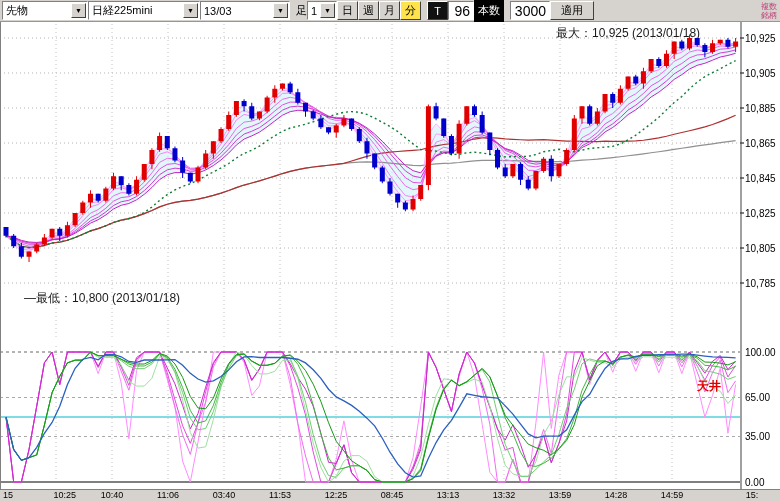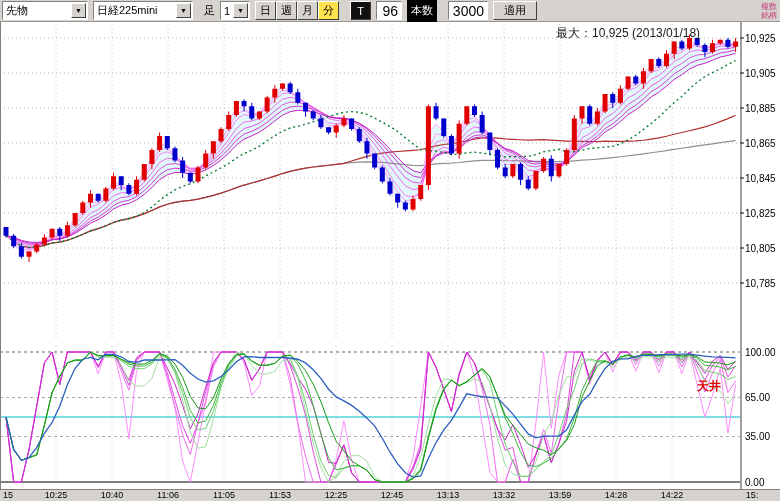--- a/index.html
+++ b/index.html
@@ -1,21 +1,21 @@
 <!DOCTYPE html>
 <html><head>
 <meta charset="utf-8">
 <style>
   * { margin:0; padding:0; box-sizing:border-box; }
   html,body { width:780px; height:501px; overflow:hidden; }
   body { font-family:"Liberation Sans", sans-serif; background:#d6d3ce; }
   .window { width:780px; height:501px; display:flex; flex-direction:column; }
 
   
-  .toolbar { height:22px; flex:none; display:flex; align-items:center; gap:5px;
+  .toolbar { height:22px; flex:none; display:flex; align-items:center; 
              padding:0 2px; background:#d6d3ce; border-bottom:1px solid #9a968f; }
   .combo { display:flex; align-items:center; justify-content:space-between; height:19px;
            background:#fff; border:1px solid; border-color:#808080 #fff #fff #808080; }
   .combo-text { font-size:11px; padding-left:3px; white-space:nowrap; color:#000; }
   .combo-arrow { width:15px; height:15px; margin:1px; background:#d6d3ce; flex:none;
                  border:1px solid; border-color:#fff #404040 #404040 #fff;
                  font-size:7px; line-height:13px; text-align:center; color:#000; }
   .tb-label { font-size:11px; color:#000; margin-left:6px; }
   .tbtn { height:19px; min-width:21px; background:#d6d3ce; color:#000;
           border:1px solid; border-color:#fff #404040 #404040 #fff;
@@ -46,22 +46,26 @@
 </head>
 <body>
 
 <div class="window">
 
   <div class="toolbar">
     <div class="combo" style="width:86px">
       <span class="combo-text">先物</span>
       <span class="combo-arrow">▼</span>
     </div>
-    <div class="combo" style="width:100px">
+    <div class="combo" style="width:112px">
       <span class="combo-text">日経225mini</span>
+      <span class="combo-arrow">▼</span>
+    </div>
+    <div class="combo" style="width:90px">
+      <span class="combo-text">13/03</span>
       <span class="combo-arrow">▼</span>
     </div>
 
     <span class="tb-label">足</span>
 
     <div class="combo" style="width:30px">
       <span class="combo-text">1</span>
       <span class="combo-arrow">▼</span>
     </div>
 
@@ -353,34 +357,35 @@
         <polyline points="6,395 13.68,460 21.36,460 29.04,427.5 36.72,384.16666666666663 44.4,340.83333333333337 52.08,330 59.76,362.5 67.44,330 75.12,330 82.8,330 90.47999999999999,330 98.16,345.75757575757575 105.84,330 113.52,330 121.19999999999999,349.11764705882354 128.88,368.2352941176471 136.56,339.2857142857143 144.24,330 151.92,330 159.6,330 167.28,354.5945945945946 174.95999999999998,385.1515151515151 182.64,412.72727272727275 190.32,432.42424242424244 198,400.9090909090909 205.68,380 213.35999999999999,345 221.04,330 228.72,330 236.39999999999998,330 244.07999999999998,338.47826086956525 251.76,358.2608695652174 259.44,346.95652173913044 267.12,330 274.8,330 282.48,330 290.15999999999997,355 297.84,401.5 305.52,434 313.2,460 320.88,460 328.56,460 336.24,441.42857142857144 343.91999999999996,422.8571428571429 351.59999999999997,450.7142857142857 359.28,460 366.96,460 374.64,460 382.32,460 390,460 397.68,460 405.36,460 413.03999999999996,445 420.71999999999997,420.4347826086956 428.4,330 436.08,345.4237288135593 443.76,367.45762711864404 451.44,389.49152542372883 459.12,352.03389830508473 466.79999999999995,330 474.47999999999996,341.01694915254234 482.15999999999997,366.79245283018867 489.84,402.22222222222223 497.52,460 505.2,460 512.88,437.25 520.56,460 528.24,460 535.92,432.3404255319149 543.6,407.3809523809524 551.28,431.5625 558.96,377.27272727272725 566.64,330 574.3199999999999,330 582,330 589.68,357.6595744680851 597.36,338.29787234042556 605.04,330 612.72,343.82978723404256 620.4,330 628.0799999999999,330 635.76,342.38095238095235 643.4399999999999,330 651.12,330 658.8,344.05405405405406 666.48,330 674.16,330 681.8399999999999,344.8571428571429 689.52,330 697.1999999999999,350 704.88,370 712.56,350.5263157894737 720.24,338.125 727.92,370.625 735.6,358.88888888888886" fill="none" stroke="#f26bf2" stroke-width="1"></polyline>
         <polyline points="6,395 13.68,460 21.36,460 29.04,427.5 36.72,384.16666666666663 44.4,340.83333333333337 52.08,330 59.76,362.5 67.44,330 75.12,330 82.8,330 90.47999999999999,330 98.16,344.44444444444446 105.84,330 113.52,330 121.19999999999999,345.1162790697674 128.88,363.3333333333333 136.56,337.42857142857144 144.24,330 151.92,330 159.6,330 167.28,350.6818181818182 174.95999999999998,377.89473684210526 182.64,403.7837837837838 190.32,421.35135135135135 198,400.9090909090909 205.68,369.3939393939394 213.35999999999999,341.8181818181818 221.04,330 228.72,330 236.39999999999998,330 244.07999999999998,338.47826086956525 251.76,358.2608695652174 259.44,346.95652173913044 267.12,330 274.8,330 282.48,330 290.15999999999997,343.54166666666663 297.84,365.75 305.52,393.030303030303 313.2,430 320.88,460 328.56,460 336.24,441.42857142857144 343.91999999999996,422.8571428571429 351.59999999999997,450.7142857142857 359.28,460 366.96,460 374.64,460 382.32,460 390,460 397.68,460 405.36,460 413.03999999999996,445 420.71999999999997,425 428.4,330 436.08,345.4237288135593 443.76,367.45762711864404 451.44,389.49152542372883 459.12,352.03389830508473 466.79999999999995,330 474.47999999999996,341.01694915254234 482.15999999999997,363.0508474576271 489.84,385.08474576271186 497.52,407.1186440677966 505.2,428.1132075471698 512.88,425.3333333333333 520.56,460 528.24,460 535.92,432.3404255319149 543.6,412.97872340425533 551.28,440.63829787234044 558.96,421.27659574468083 566.64,391.9047619047619 574.3199999999999,330 582,330 589.68,357.6595744680851 597.36,338.29787234042556 605.04,330 612.72,342.037037037037 620.4,330 628.0799999999999,330 635.76,339.1228070175439 643.4399999999999,330 651.12,330 658.8,340 666.48,330 674.16,330 681.8399999999999,341.06382978723406 689.52,330 697.1999999999999,344.05405405405406 704.88,358.1081081081081 712.56,343.44827586206895 720.24,335 727.92,355 735.6,343.6842105263158" fill="none" stroke="#e04ae0" stroke-width="1"></polyline>
         <polyline points="6,395 13.68,460 21.36,460 29.04,427.5 36.72,384.16666666666663 44.4,340.83333333333337 52.08,330 59.76,362.5 67.44,330 75.12,330 82.8,330 90.47999999999999,330 98.16,344.44444444444446 105.84,330 113.52,330 121.19999999999999,344.1304347826087 128.88,358.2608695652174 136.56,335.6521739130435 144.24,330 151.92,330 159.6,330 167.28,345.96491228070175 174.95999999999998,361.9298245614035 182.64,383.52941176470586 190.32,406.8181818181818 198,391.57894736842104 205.68,365.13513513513516 213.35999999999999,340.5405405405405 221.04,330 228.72,330 236.39999999999998,330 244.07999999999998,337.35849056603774 251.76,358.2608695652174 259.44,346.95652173913044 267.12,330 274.8,330 282.48,330 290.15999999999997,341.6071428571429 297.84,355.5357142857143 305.52,367.1428571428571 313.2,384.16666666666663 320.88,411.25 328.56,440.3030303030303 336.24,441.42857142857144 343.91999999999996,422.8571428571429 351.59999999999997,450.7142857142857 359.28,460 366.96,460 374.64,460 382.32,460 390,460 397.68,460 405.36,460 413.03999999999996,447.21311475409834 420.71999999999997,427.5 428.4,330 436.08,345.4237288135593 443.76,367.45762711864404 451.44,389.49152542372883 459.12,352.03389830508473 466.79999999999995,330 474.47999999999996,341.01694915254234 482.15999999999997,363.0508474576271 489.84,385.08474576271186 497.52,407.1186440677966 505.2,418.135593220339 512.88,402.7118644067797 520.56,422.54237288135596 528.24,445.2830188679245 535.92,432.3404255319149 543.6,412.97872340425533 551.28,440.63829787234044 558.96,421.27659574468083 566.64,399.1489361702128 574.3199999999999,349.36170212765956 582,330 589.68,357.6595744680851 597.36,338.29787234042556 605.04,330 612.72,342.037037037037 620.4,330 628.0799999999999,330 635.76,338.125 643.4399999999999,330 651.12,330 658.8,337.76119402985074 666.48,330 674.16,330 681.8399999999999,338.38709677419354 689.52,330 697.1999999999999,340.61224489795916 704.88,351.2244897959184 712.56,339.2857142857143 720.24,333.5135135135135 727.92,347.56756756756755 735.6,338.9655172413793" fill="none" stroke="#cc29cc" stroke-width="1"></polyline>
         <polyline points="6,395 13.68,427.5 21.36,438.3333333333333 29.04,435.625 36.72,432.9166666666667 44.4,403.125 52.08,370.625 59.76,354.375 67.44,340.83333333333337 75.12,338.125 82.8,338.125 90.47999999999999,330 98.16,335.41666666666663 105.84,335.41666666666663 113.52,335.41666666666663 121.19999999999999,343.15476190476187 128.88,359.4047619047619 136.56,364.04761904761904 144.24,364.04761904761904 151.92,356.3095238095238 159.6,334.6428571428571 167.28,336.8939393939394 174.95999999999998,350.6818181818182 182.64,377.9818181818182 190.32,410.4818181818182 198,426.08787878787876 205.68,424.8 213.35999999999999,397.5 221.04,365 228.72,342.5 236.39999999999998,330 244.07999999999998,332.5657894736842 251.76,343.39912280701753 259.44,351.8773836765828 267.12,351.8773836765828 274.8,349.31159420289856 282.48,338.47826086956525 290.15999999999997,338.125 297.84,356 305.52,388.5 313.2,421 320.88,445.375 328.56,460 336.24,454.3478260869565 343.91999999999996,439.0537084398977 351.59999999999997,433.63704177323103 359.28,433.63704177323103 366.96,439.28921568627453 374.64,454.5833333333333 382.32,460 390,460 397.68,460 405.36,460 413.03999999999996,453.90625 420.71999999999997,434.9479166666667 428.4,402.4479166666667 436.08,373.8038488700565 443.76,356.7620056497175 451.44,358.09322033898303 459.12,364.22529581068113 466.79999999999995,360.36936360729135 474.47999999999996,357.0234753461488 482.15999999999997,360.2061495457722 489.84,384.16666666666663 497.52,416.6666666666667 505.2,443.14814814814815 512.88,451.9050925925926 520.56,454.3125 528.24,454.3125 535.92,439.53977272727275 543.6,412.72727272727275 551.28,399.3449197860963 558.96,372.5802139037433 566.64,354.8529411764706 574.3199999999999,354.8529411764706 582,335.7352941176471 589.68,338.125 597.36,340.5625 605.04,340.5625 612.72,345.640625 620.4,337.515625 628.0799999999999,335.078125 635.76,339.8929398148148 643.4399999999999,334.8148148148148 651.12,334.8148148148148 658.8,340.0148148148148 666.48,335.2 674.16,335.2 681.8399999999999,340.6166666666667 689.52,335.41666666666663 697.1999999999999,343.54166666666663 704.88,359.79166666666663 712.56,365.20833333333337 720.24,369.27083333333337 727.92,381.4583333333333 735.6,373.33333333333337" fill="none" stroke="#9fdf9f" stroke-width="1"></polyline>
         <polyline points="6,395 13.68,427.5 21.36,438.3333333333333 29.04,435.625 36.72,432.9166666666667 44.4,403.125 52.08,370.625 59.76,354.375 67.44,340.83333333333337 75.12,338.125 82.8,338.125 90.47999999999999,330 98.16,333.93939393939394 105.84,333.93939393939394 113.52,333.93939393939394 121.19999999999999,338.7188057040998 128.88,344.3382352941177 136.56,346.65966386554624 144.24,346.65966386554624 151.92,341.8802521008403 159.6,332.32142857142856 167.28,336.14864864864865 174.95999999999998,349.9365274365274 182.64,370.61834561834564 190.32,396.2244062244062 198,407.8030303030303 205.68,406.5151515151515 213.35999999999999,389.5833333333333 221.04,363.97727272727275 228.72,346.25 236.39999999999998,333.75 244.07999999999998,332.11956521739125 251.76,339.1847826086956 259.44,343.42391304347825 267.12,343.42391304347825 274.8,341.30434782608694 282.48,334.2391304347826 290.15999999999997,336.25 297.84,354.125 305.52,380.125 313.2,412.625 320.88,438.875 328.56,453.5 336.24,455.35714285714283 343.91999999999996,446.07142857142856 351.59999999999997,443.75 359.28,443.75 366.96,448.39285714285717 374.64,457.67857142857144 382.32,460 390,460 397.68,460 405.36,460 413.03999999999996,456.25 420.71999999999997,446.35869565217394 428.4,413.8586956521739 436.08,385.2146278555638 443.76,365.82903463522473 451.44,358.09322033898303 459.12,363.60169491525426 466.79999999999995,359.7457627118644 474.47999999999996,353.135593220339 482.15999999999997,347.46082507195393 489.84,360.0079060512383 497.52,392.5079060512383 505.2,422.2536687631027 512.88,439.86805555555554 520.56,454.3125 528.24,454.3125 535.92,447.3976063829787 543.6,439.9303444782168 551.28,432.8209694782168 558.96,412.1391512963986 566.64,386.55404491341994 574.3199999999999,367.2088068181818 582,341.8181818181818 589.68,336.9148936170213 597.36,338.98936170212767 605.04,338.98936170212767 612.72,342.44680851063833 620.4,335.531914893617 628.0799999999999,333.45744680851067 635.76,336.55268490374874 643.4399999999999,333.0952380952381 651.12,333.0952380952381 658.8,336.6087516087516 666.48,333.51351351351354 674.16,333.51351351351354 681.8399999999999,337.2277992277992 689.52,333.7142857142857 697.1999999999999,338.7142857142857 704.88,348.7142857142857 712.56,350.13157894736844 720.24,352.16282894736844 727.92,357.31907894736844 735.6,354.5413011695906" fill="none" stroke="#6fcf6f" stroke-width="1"></polyline>
         <polyline points="6,395 13.68,427.5 21.36,438.3333333333333 29.04,435.625 36.72,432.9166666666667 44.4,403.125 52.08,370.625 59.76,354.375 67.44,340.83333333333337 75.12,338.125 82.8,338.125 90.47999999999999,330 98.16,333.6111111111111 105.84,333.6111111111111 113.52,333.6111111111111 121.19999999999999,337.39018087855294 128.88,342.11240310077517 136.56,343.96954595791806 144.24,343.96954595791806 151.92,340.1904761904762 159.6,331.8571428571429 167.28,335.1704545454545 174.95999999999998,347.14413875598086 182.64,365.5900847019268 190.32,388.4279225397646 198,400.98474072158285 205.68,398.85954135954137 213.35999999999999,383.36814086814087 221.04,360.530303030303 228.72,342.8030303030303 236.39999999999998,332.95454545454544 244.07999999999998,332.11956521739125 251.76,339.1847826086956 259.44,343.42391304347825 267.12,343.42391304347825 274.8,341.30434782608694 282.48,334.2391304347826 290.15999999999997,333.38541666666663 297.84,342.32291666666663 305.52,358.0804924242424 313.2,383.08049242424244 320.88,412.19507575757575 328.56,435.75757575757575 336.24,447.85714285714283 343.91999999999996,446.07142857142856 351.59999999999997,443.75 359.28,443.75 366.96,448.39285714285717 374.64,457.67857142857144 382.32,460 390,460 397.68,460 405.36,460 413.03999999999996,456.25 420.71999999999997,447.5 428.4,415 436.08,386.35593220338984 443.76,366.97033898305085 451.44,358.09322033898303 459.12,363.60169491525426 466.79999999999995,359.7457627118644 474.47999999999996,353.135593220339 482.15999999999997,346.52542372881356 489.84,354.7881355932203 497.52,374.06779661016947 505.2,395.84186120882634 512.88,411.4124826777529 520.56,430.1412962370749 528.24,443.3616352201258 535.92,444.41843971631204 543.6,441.32978723404256 551.28,436.48936170212767 558.96,426.8085106382979 566.64,416.6995947315096 574.3199999999999,395.9549138804458 582,368.2953394123607 589.68,352.39108409321176 597.36,338.98936170212767 605.04,338.98936170212767 612.72,341.9986209613869 620.4,335.0837273443656 628.0799999999999,333.00925925925924 635.76,335.2899610136452 643.4399999999999,332.280701754386 651.12,332.280701754386 658.8,334.780701754386 666.48,332.5 674.16,332.5 681.8399999999999,335.2659574468085 689.52,332.7659574468085 697.1999999999999,336.27947096032204 704.88,343.3064979873491 712.56,343.9026095060578 720.24,345.1526095060578 727.92,347.88909599254424 735.6,344.28312159709617" fill="none" stroke="#3fb53f" stroke-width="1"></polyline>
         <polyline points="6,395 13.68,427.5 21.36,438.3333333333333 29.04,435.625 36.72,432.9166666666667 44.4,403.125 52.08,370.625 59.76,354.375 67.44,340.83333333333337 75.12,338.125 82.8,338.125 90.47999999999999,330 98.16,333.6111111111111 105.84,333.6111111111111 113.52,333.6111111111111 121.19999999999999,337.1437198067633 128.88,340.5978260869565 136.56,342.0108695652174 144.24,342.0108695652174 151.92,338.47826086956525 159.6,331.4130434782609 167.28,333.99122807017545 174.95999999999998,341.9736842105263 182.64,355.3560371517028 190.32,374.56058260624826 198,385.96409137817807 205.68,386.76541902161097 213.35999999999999,376.01820121556966 221.04,356.81365576102417 228.72,341.4189189189189 236.39999999999998,332.6351351351351 244.07999999999998,331.83962264150944 251.76,338.9048400328138 259.44,343.1439704675964 267.12,343.1439704675964 274.8,341.30434782608694 282.48,334.2391304347826 290.15999999999997,332.9017857142857 297.84,339.2857142857143 305.52,348.57142857142856 313.2,362.11309523809524 320.88,379.5238095238095 328.56,400.7156385281385 336.24,419.2870670995671 343.91999999999996,428.9596861471862 351.59999999999997,438.82575757575756 359.28,443.75 366.96,448.39285714285717 374.64,457.67857142857144 382.32,460 390,460 397.68,460 405.36,460 413.03999999999996,456.8032786885246 420.71999999999997,448.6782786885246 428.4,416.1782786885246 436.08,387.5342108919144 443.76,367.59533898305085 451.44,358.09322033898303 459.12,363.60169491525426 466.79999999999995,359.7457627118644 474.47999999999996,353.135593220339 482.15999999999997,346.52542372881356 489.84,354.7881355932203 497.52,374.06779661016947 505.2,393.3474576271186 512.88,403.2627118644068 520.56,412.62711864406776 528.24,422.1682123440998 535.92,425.71942042199373 543.6,428.2861351713627 551.28,432.8101164191088 558.96,426.8085106382979 566.64,418.51063829787233 574.3199999999999,402.6063829787234 582,374.94680851063833 589.68,359.04255319148933 597.36,343.82978723404256 605.04,338.98936170212767 612.72,341.9986209613869 620.4,335.0837273443656 628.0799999999999,333.00925925925924 635.76,335.04050925925924 643.4399999999999,332.03125 651.12,332.03125 658.8,333.97154850746267 666.48,331.94029850746267 674.16,331.94029850746267 681.8399999999999,334.0370727010111 689.52,332.0967741935484 697.1999999999999,334.7498354180382 704.88,340.05595786701775 712.56,340.28061224489795 720.24,341.15899062327634 727.92,342.89782129067845 735.6,339.83307815204364" fill="none" stroke="#149914" stroke-width="1"></polyline>
         <polyline points="6,395 13.68,427.5 21.36,438.3333333333333 29.04,435.625 36.72,425.3333333333333 44.4,411.25 52.08,400.4166666666667 59.76,384.16666666666663 67.44,362.5 75.12,346.25 82.8,337.22222222222223 90.47999999999999,335.4166666666667 98.16,337.8240740740741 105.84,332.4074074074074 113.52,332.4074074074074 121.19999999999999,334.7624798711755 128.88,339.47262479871176 136.56,340.414653784219 144.24,338.0072463768116 151.92,338.0072463768116 159.6,338.0072463768116 167.28,337.8502415458937 174.95999999999998,337.536231884058 182.64,343.18840579710144 190.32,351.3526570048309 198,357.00483091787436 205.68,360.1449275362319 213.35999999999999,358.8888888888889 221.04,354.4927536231884 228.72,347.8985507246377 236.39999999999998,339.7342995169082 244.07999999999998,334.9262814480206 251.76,334.6000376435159 259.44,335.4889945735016 267.12,335.4889945735016 274.8,335.4889945735016 282.48,335.4889945735016 290.15999999999997,336.26175415223133 297.84,337.23097012144734 305.52,340.9026297085999 313.2,347.78093658690676 320.88,356.37882018479036 328.56,367.21215351812367 336.24,374.88095238095235 343.91999999999996,378.83597883597884 351.59999999999997,383.39285714285717 359.28,389.2824074074074 366.96,396.1607142857143 374.64,403.8988095238095 382.32,416.2797619047619 390,430.2083333333333 397.68,441.8154761904762 405.36,450.7142857142857 413.03999999999996,455.0992063492063 420.71999999999997,453.98148148148147 428.4,436.22685185185185 436.08,420.5787037037037 443.76,407.9398148148148 451.44,398.31018518518516 459.12,385.3703703703704 466.79999999999995,371.8287037037037 474.47999999999996,373.3333333333333 482.15999999999997,374.75262576008845 489.84,375.3150119167369 497.52,376.13108222433266 505.2,383.8990514647595 512.88,392.10565849551904 520.56,402.1127206424117 528.24,411.9347967027878 535.92,415.93220338983053 543.6,414.0960451977401 551.28,414.0960451977401 558.96,414.0960451977401 566.64,407.85310734463275 574.3199999999999,393.1638418079096 582,379.5762711864407 589.68,372.2316384180791 597.36,358.64406779661016 605.04,346.52542372881356 612.72,339.35080560786776 620.4,336.7801841389412 628.0799999999999,336.7801841389412 635.76,334.46203442142706 643.4399999999999,333.36033950617286 651.12,333.36033950617286 658.8,332.5253378378378 666.48,332.5253378378378 674.16,332.5253378378378 681.8399999999999,332.2029172029172 689.52,332.2029172029172 697.1999999999999,333.2106691409017 704.88,334.0550018456995 712.56,334.8108157991879 720.24,335.062753783684 727.92,335.40231576881564 735.6,335.9508389755667" fill="none" stroke="#2b5fc0" stroke-width="1.3"></polyline>
       </svg>
     <div class="anno" style="left:556px;top:3px">最大：10,925 (2013/01/18)</div>
+    <div class="anno" style="left:24px;top:268px">―最低：10,800 (2013/01/18)</div>
     <div class="anno red" style="left:697px;top:316px">天井</div>
     <div class="anno red" style="left:2px;top:457px">底値</div>
   </div>
 
   <div class="time-axis" id="time-axis">
       <span class="time-label" style="left: -12px;">15</span>
-      <span class="time-label" style="left: 36px;">10:25</span>
+      <span class="time-label" style="left: 36px; text-align: right;">10:25</span>
       <span class="time-label" style="left: 92px;">10:40</span>
       <span class="time-label" style="left: 148px;">11:06</span>
-      <span class="time-label" style="left: 204px;">11:05</span>
+      <span class="time-label" style="left: 204px;">03:40</span>
       <span class="time-label" style="left: 260px;">11:53</span>
       <span class="time-label" style="left: 316px;">12:25</span>
-      <span class="time-label" style="left: 372px;">12:45</span>
+      <span class="time-label" style="left: 372px;">08:45</span>
       <span class="time-label" style="left: 428px;">13:13</span>
       <span class="time-label" style="left: 484px;">13:32</span>
       <span class="time-label" style="left: 540px;">13:59</span>
       <span class="time-label" style="left: 596px;">14:28</span>
-      <span class="time-label" style="left: 652px;">14:22</span>
+      <span class="time-label" style="left: 652px;">14:59</span>
       <span class="time-label" style="left: 732px;">15:</span>
     </div>
 
 </div>
 
 </body></html>

